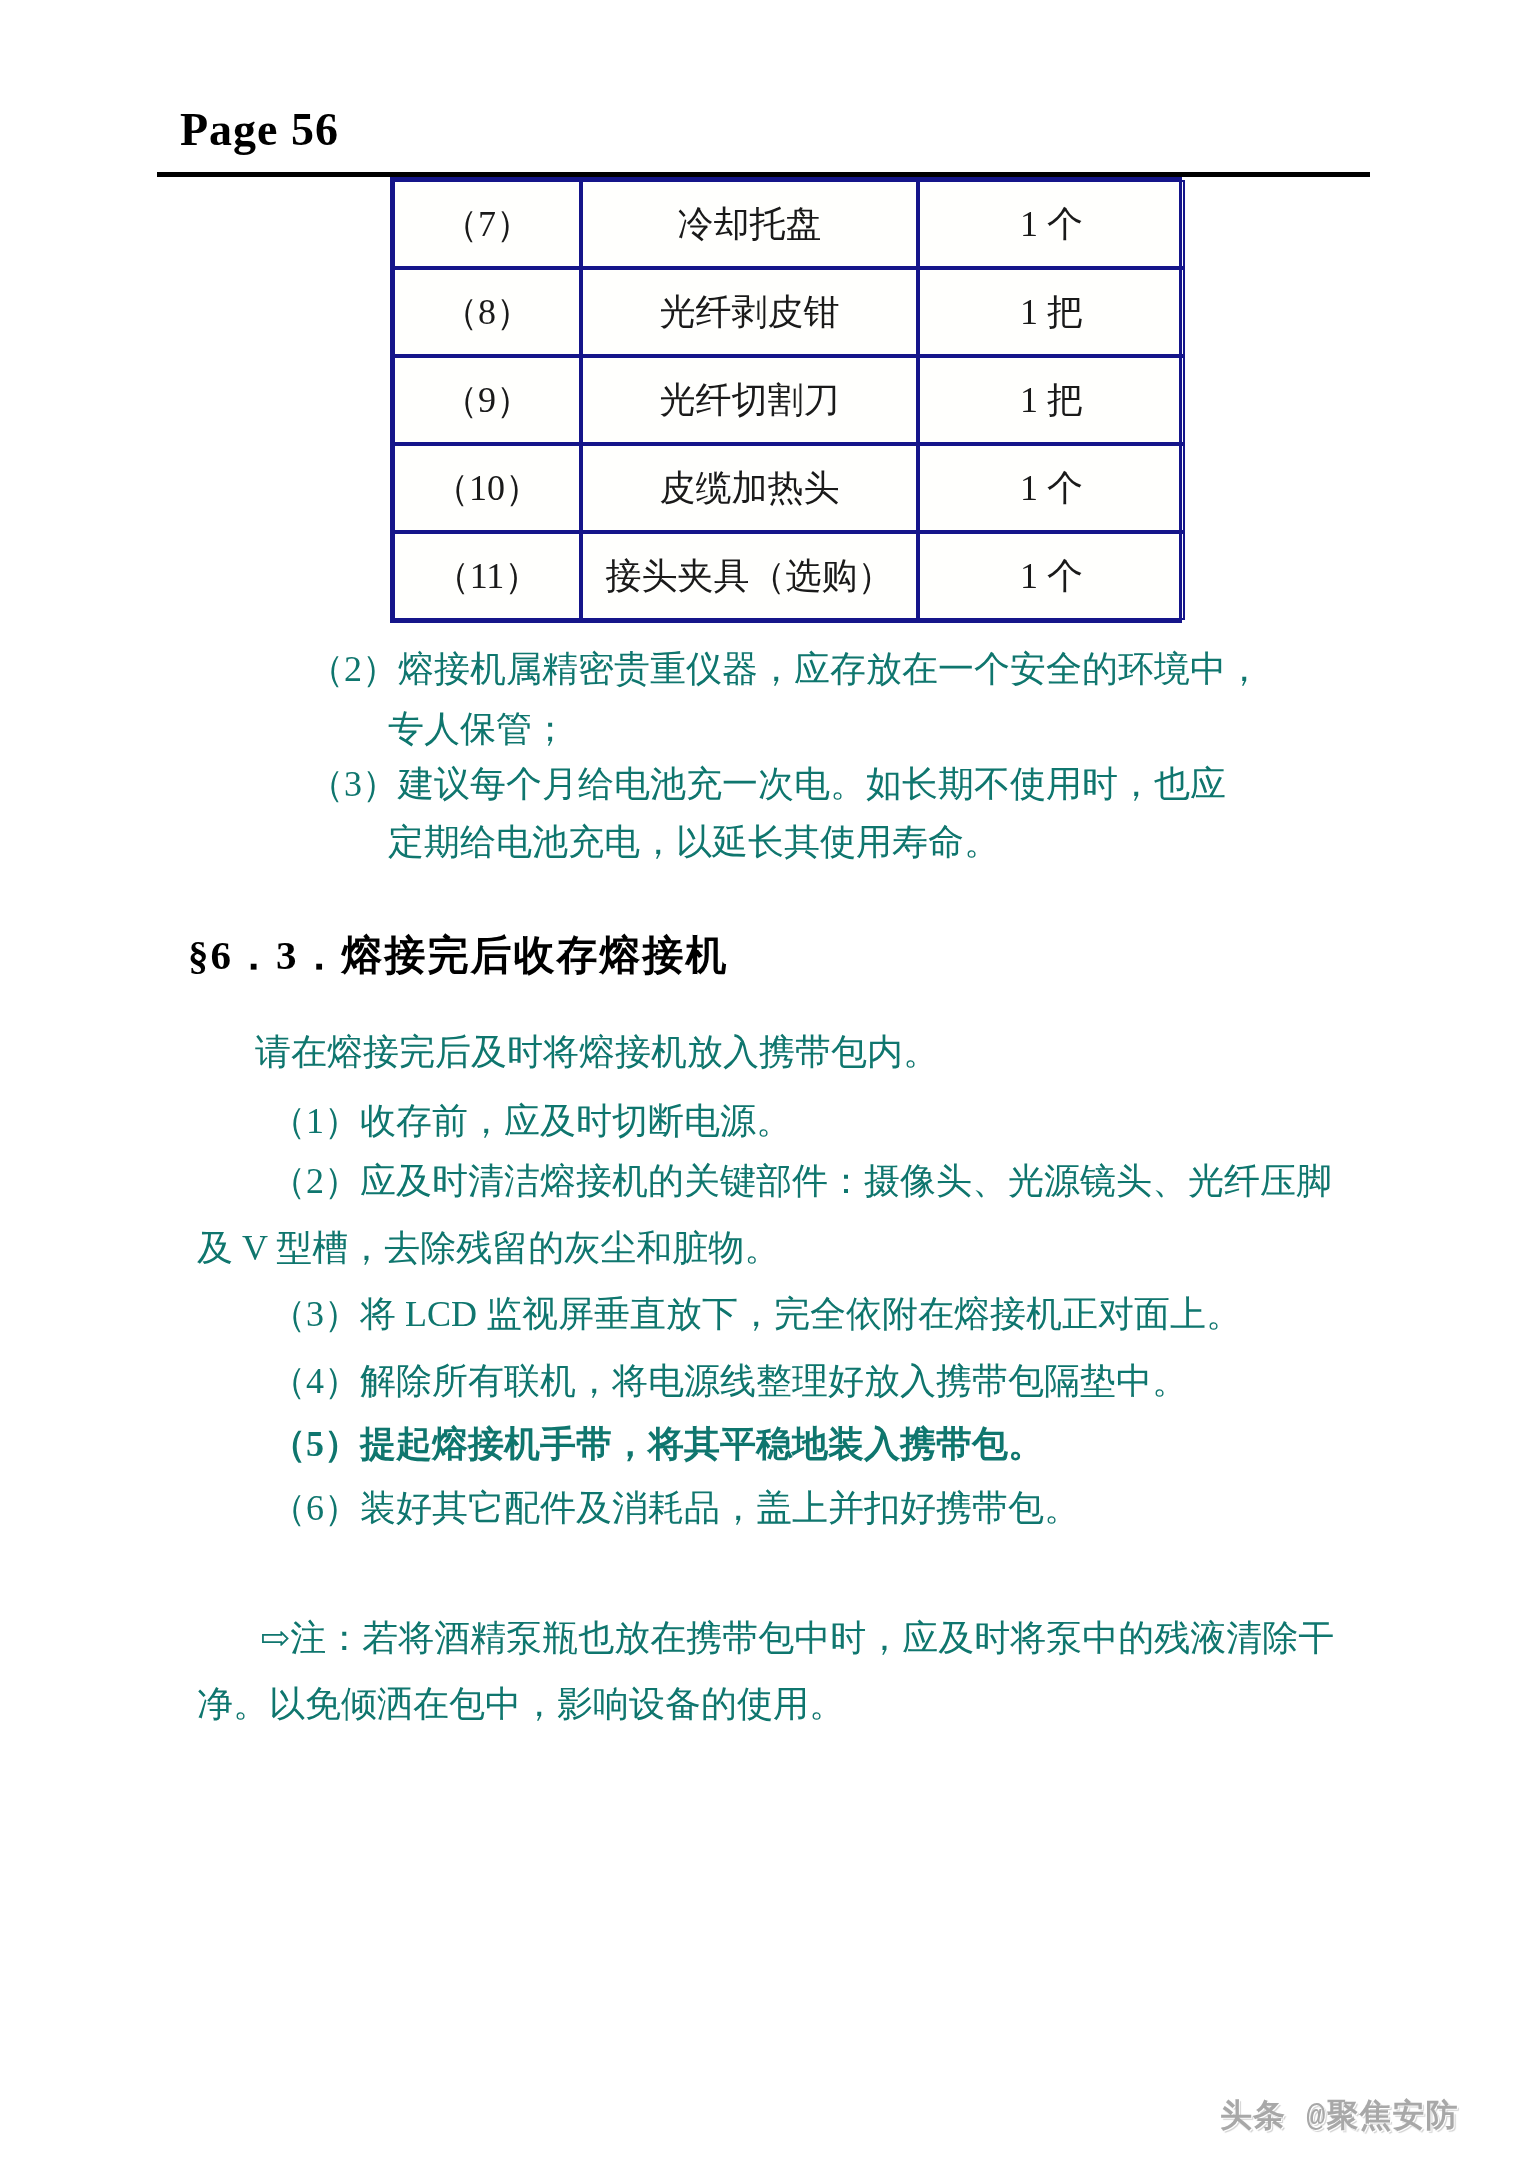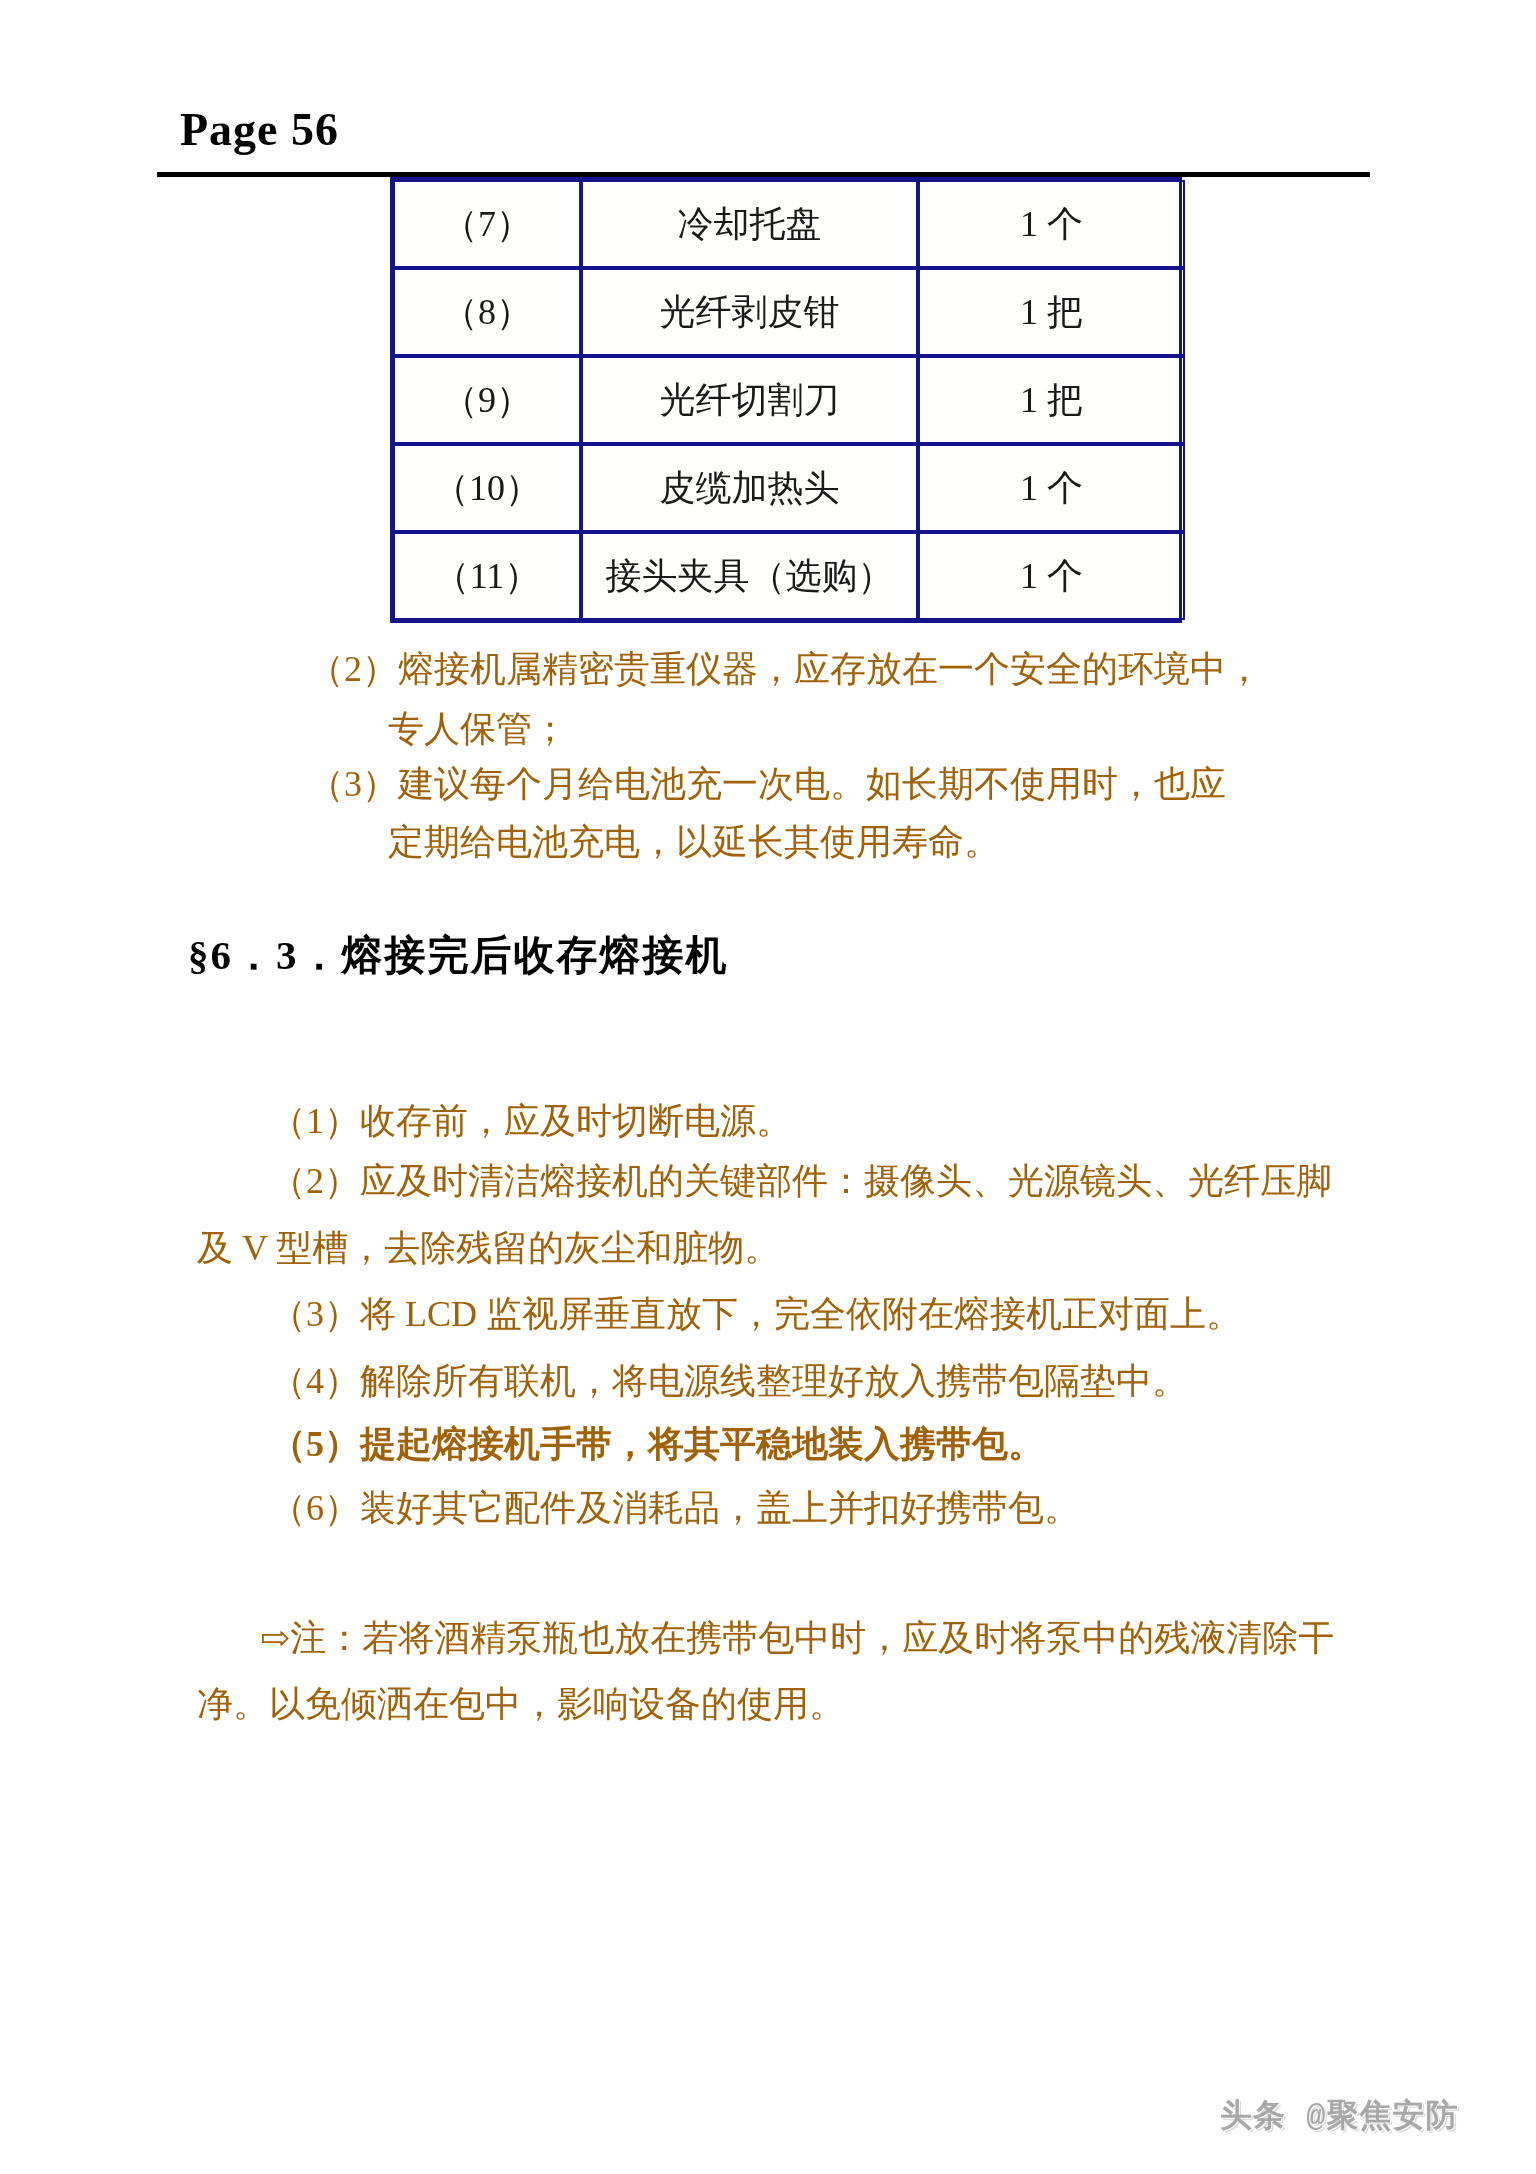--- a/index.html
+++ b/index.html
@@ -32,21 +32,21 @@
   }
   .acc-cell{
     border:2px solid #15158a;
     display:flex;align-items:center;justify-content:center;
     font-size:36px;color:#1a1a1a;
     box-sizing:border-box;
     white-space:nowrap;
   }
   .txt{
     position:absolute;
-    font-size:36px;line-height:44px;color:#a16207;
+    font-size:36px;line-height:44px;color:#0f766e;
     white-space:nowrap;
   }
   .sec-heading{
     position:absolute;
     font-size:41px;font-weight:bold;color:#000000;
     white-space:nowrap;letter-spacing:2px;
   }
   .watermark{
     position:absolute;left:1220px;top:2094px;
     font-family:Liberation Mono, monospace;
@@ -86,20 +86,21 @@
     <div class="acc-cell" style="border-color: rgb(21, 21, 138);">1 个</div>
   </div>
 
   <div class="txt" style="left:308px;top:647px;">（2）熔接机属精密贵重仪器，应存放在一个安全的环境中，</div>
   <div class="txt" style="left:388px;top:707px;">专人保管；</div>
   <div class="txt" style="left:308px;top:762px;">（3）建议每个月给电池充一次电。如长期不使用时，也应</div>
   <div class="txt" style="left:388px;top:820px;">定期给电池充电，以延长其使用寿命。</div>
 
   <div class="sec-heading" style="left:188px;top:928px;">§6．3．熔接完后收存熔接机</div>
 
+  <div class="txt" style="left:255px;top:1030px;">请在熔接完后及时将熔接机放入携带包内。</div>
 
   <div class="txt" style="left:270px;top:1099px;">（1）收存前，应及时切断电源。</div>
   <div class="txt" style="left:270px;top:1159px;">（2）应及时清洁熔接机的关键部件：摄像头、光源镜头、光纤压脚</div>
   <div class="txt" style="left:197px;top:1226px;">及 V 型槽，去除残留的灰尘和脏物。</div>
   <div class="txt" style="left:270px;top:1292px;">（3）将 LCD 监视屏垂直放下，完全依附在熔接机正对面上。</div>
   <div class="txt" style="left:270px;top:1359px;">（4）解除所有联机，将电源线整理好放入携带包隔垫中。</div>
   <div class="txt" style="left:270px;top:1422px;font-weight:bold;">（5）提起熔接机手带，将其平稳地装入携带包。</div>
   <div class="txt" style="left:270px;top:1486px;">（6）装好其它配件及消耗品，盖上并扣好携带包。</div>
 
   <div class="txt" style="left:260px;top:1616px;">⇨注：若将酒精泵瓶也放在携带包中时，应及时将泵中的残液清除干</div>

